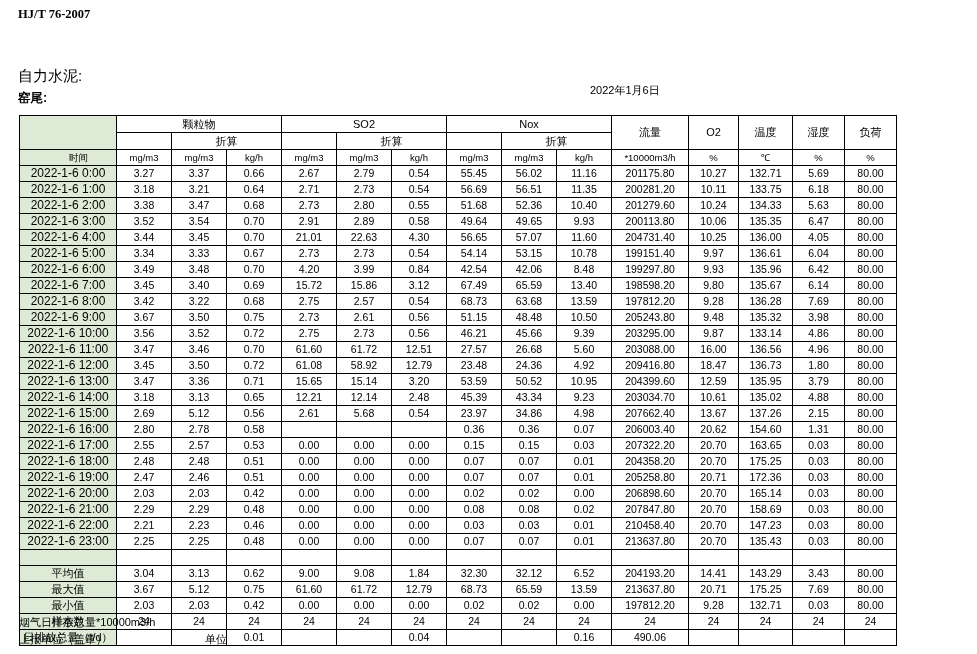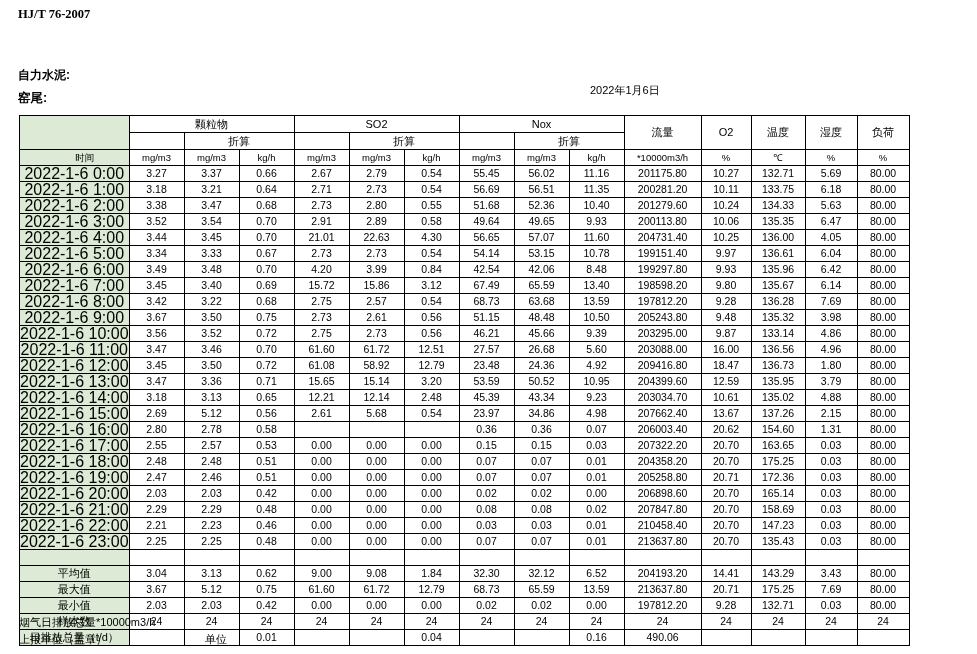--- a/index.html
+++ b/index.html
@@ -19,21 +19,21 @@
     font-size: 12.5px; font-weight: bold;
   }
   .doc-title {
     position: absolute; left: 0; top: 28px; width: 640px;
     text-align: center;
     font-size: 15px; font-weight: bold;
     letter-spacing: 0.5px;
   }
   .company {
     position: absolute; left: 18px; top: 67px;
-    font-size: 12px; font-weight: bold;
+    font-size: 15px; font-weight: normal;
   }
   .position {
     position: absolute; left: 18px; top: 90px;
     font-size: 12.5px; font-weight: bold;
   }
   .report-date {
     position: absolute; left: 590px; top: 83px;
     font-size: 11px;
   }
 
@@ -49,21 +49,21 @@
     height: 15.5px;
     line-height: 15px;
     text-align: center;
     font-weight: normal;
     white-space: nowrap;
   }
   .hdr-cn { font-family: "Liberation Sans", sans-serif; font-size: 11px; }
   .hdr-grp { height: 17px; margin-left: 48px; }
   .unit-row td { font-size: 9.5px; height: 15px; }
   .time-hdr { background: #d9ead3; font-size: 11px; }
-  .col-time { width: 97px; background: #ddebd6; text-align: right; padding-right: 5px; font-size: 16px; }
+  .col-time { width: 97px; background: #ddebd6; text-align: right; padding-right: 5px; font-size: 12px; }
   .v { width: 55px; }
   .v-flow { width: 77px; }
   .v-o2 { width: 50px; }
   .v-t { width: 54px; }
   .v-h { width: 52px; }
   .v-l { width: 52px; }
   .num { text-align: center; }
   .blank-row td { height: 15.5px; }
   .lbl { background: #ddebd6; text-align: center; font-size: 11px; }
 

